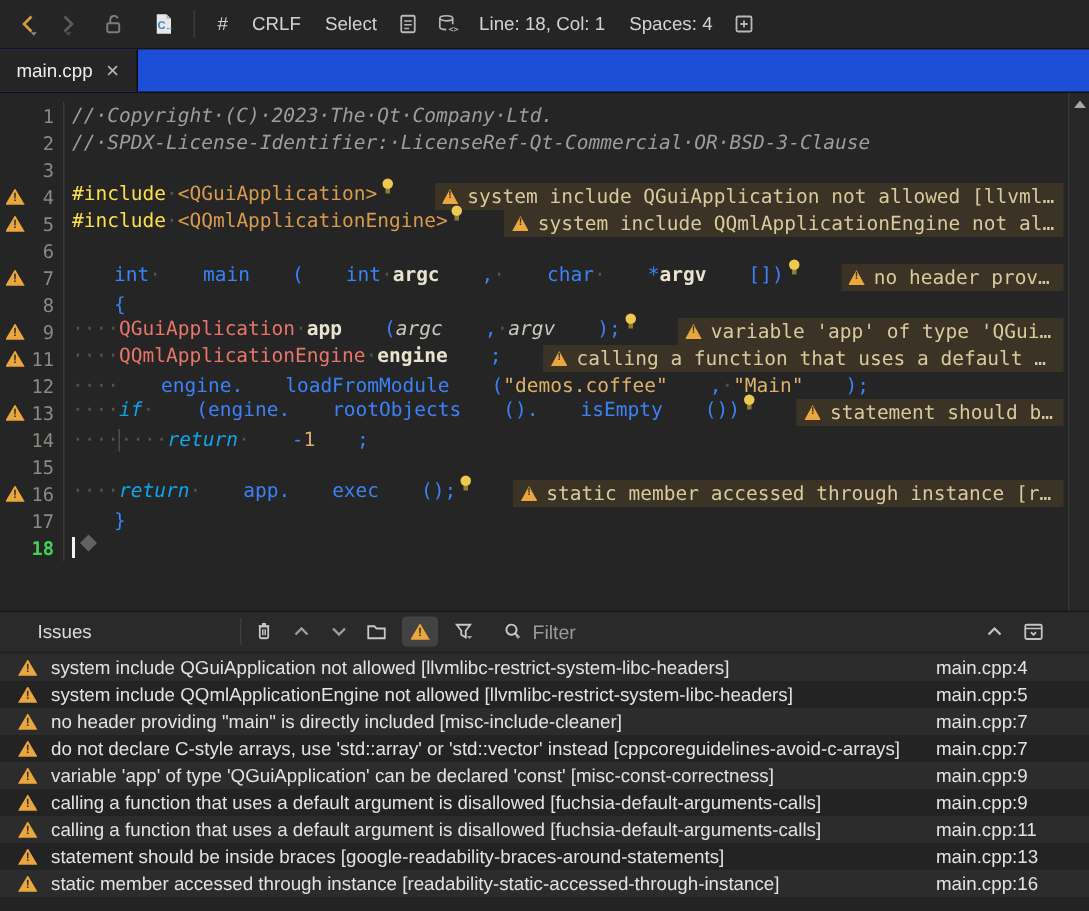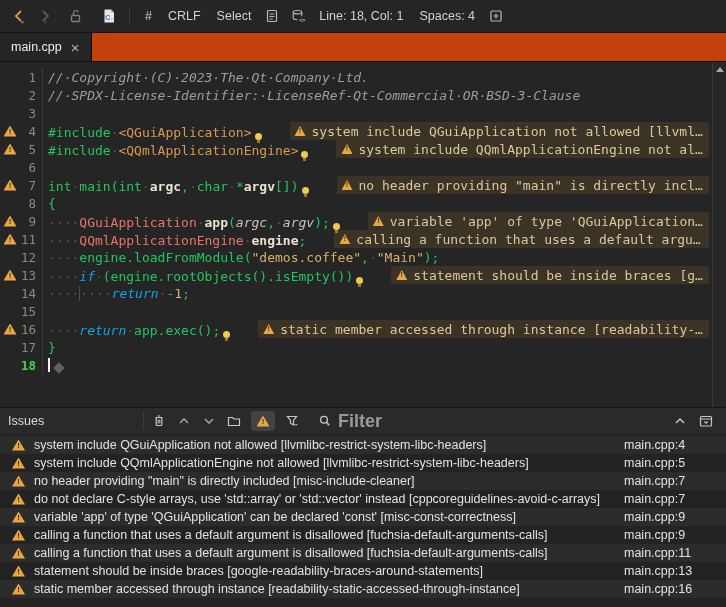--- a/index.html
+++ b/index.html
@@ -10,39 +10,39 @@
   .toolbar { height:33px; flex:none; background:#252526; border-bottom:1px solid #141414;
              display:flex; align-items:center; padding:0 6px; color:#c6c6c6; font-size:12.5px; }
   .tbtn { height:26px; min-width:26px; display:flex; align-items:center; justify-content:center; position:relative; }
   .vsep { width:1px; height:18px; background:#3c3c3c; margin:0 7px; flex:none; }
   .symbol-combo { width:252px; margin-left:4px; display:flex; align-items:center; color:#cdcdcd; }
   .symbol-combo .lbl { flex:1; padding-left:6px; white-space:nowrap; overflow:hidden; }
   .tb-item { padding:0 8px; white-space:nowrap; color:#d2d2d2; }
   .tb-icon { padding:0 5px; display:flex; align-items:center; }
 
   
-  .tabbar { height:29px; flex:none; background:#c2410c; display:flex; align-items:stretch; border-bottom:1px solid #0e0e0e; }
+  .tabbar { height:29px; flex:none; background:#1d4ed8; display:flex; align-items:stretch; border-bottom:1px solid #0e0e0e; }
   .tab { background:#252526; display:flex; align-items:center; gap:9px; padding:0 11px;
          color:#ededed; font-size:12.5px; border-right:1px solid #0e0e0e; }
   .tab-close { color:#b5b5b5; font-size:15px; line-height:1; cursor:default; }
 
   
   .editor { flex:none; height:345px; background:#252526; position:relative;
             font-family:"DejaVu Sans Mono", monospace; font-size:13px; padding-top:6px; overflow:hidden; }
   .line { display:flex; align-items:center; height:18px; padding-right:17px; white-space:pre; }
   .gw { width:20px; flex:none; display:flex; align-items:center; justify-content:center; }
   .lnum { width:22px; flex:none; text-align:right; color:#8a8a82; padding-right:6px; font-size:12.5px; }
   .lnum.cur { color:#43d257; font-weight:bold; }
   .gutline { align-self:stretch; flex:none; width:0; border-left:1px solid #3a3a3a; }
-  .codecol { flex:1; min-width:0; display:flex; align-items:flex-end; padding-left:5px; }
+  .codecol { flex:1; min-width:0; display:flex; align-items:flex-start; padding-left:5px; }
 
   .cm { color:#9a9ea1; font-style:italic; }
-  .pp { color:#22c55e; }
+  .pp { color:#fde047; }
   .inc { color:#d89a4e; }
-  .pl, .fn { color:#22c55e; }
+  .pl, .fn { color:#3b82f6;margin-left:28px; }
   .dc { color:#eae3cf; font-weight:bold; }
   .ty { color:#e8756a; }
   .pr { color:#c9c7bd; font-style:italic; }
   .kw { color:#0ea5e9; font-style:italic; }
   .st, .nu { color:#dcb067; }
   .ws { color:#55554f; }
   .wsg { color:#55554f; border-left:1px solid #4d4d4d; }
 
   .tri { width:13px; height:11px; background:#eba73f; clip-path:polygon(50% 0,100% 100%,0 100%);
          position:relative; flex:none; }
@@ -64,29 +64,29 @@
 
   .vscroll { position:absolute; top:0; right:0; bottom:0; width:14px; background:#272728;
              border-left:1px solid #383838; }
   .varrow { height:15px; display:flex; align-items:center; justify-content:center; }
   .varrow i { width:0; height:0; border-left:4px solid transparent; border-right:4px solid transparent;
               border-bottom:5px solid #a8a8a8; }
 
   
   .panel { flex:1; display:flex; flex-direction:column; background:#232324; border-top:1px solid #161616; }
   .panel-header { height:26px; flex:none; background:#2a2a2b; display:flex; align-items:center;
-                  padding:0 8px; color:#dcdcdc; font-size:12.5px; }
+                  padding:0 25px; color:#dcdcdc; font-size:12.5px; }
   .ph-title { width:128px; flex:none; }
   .ph-icons { display:flex; align-items:center; gap:9px; }
   .icon16 { width:16px; height:16px; display:block; }
   .warnbtn { width:24px; height:20px; background:#424242; border-radius:3px;
              display:flex; align-items:center; justify-content:center; }
   .filterbox { display:flex; align-items:center; gap:5px; margin-left:8px; }
   .filterbox input { background:transparent; border:none; outline:none; color:#84cc16;
-                     font-size:18px; width:120px; font-family:"Liberation Sans",sans-serif;font-weight:bold; }
+                     font-size:13px; width:120px; font-family:"Liberation Sans",sans-serif; }
   .filterbox input::placeholder { color:#9a9a9a; }
   .ph-right { margin-left:auto; display:flex; align-items:center; gap:10px; padding-right:4px; }
 
   .issues { flex:1; overflow:hidden; padding-top:2px; }
   .issue { height:18px; display:flex; align-items:center; padding-left:12px; font-size:12.5px; color:#e2e2e2; }
   .issue:nth-child(odd) { background:#2c2c2d; }
   .issue:nth-child(even) { background:#232324; }
   .issue .tri { margin-right:9px; }
   .issue .msg { flex:1; min-width:0; overflow:hidden; text-overflow:ellipsis; white-space:nowrap; }
   .issue .loc { width:102px; flex:none; white-space:nowrap; }

